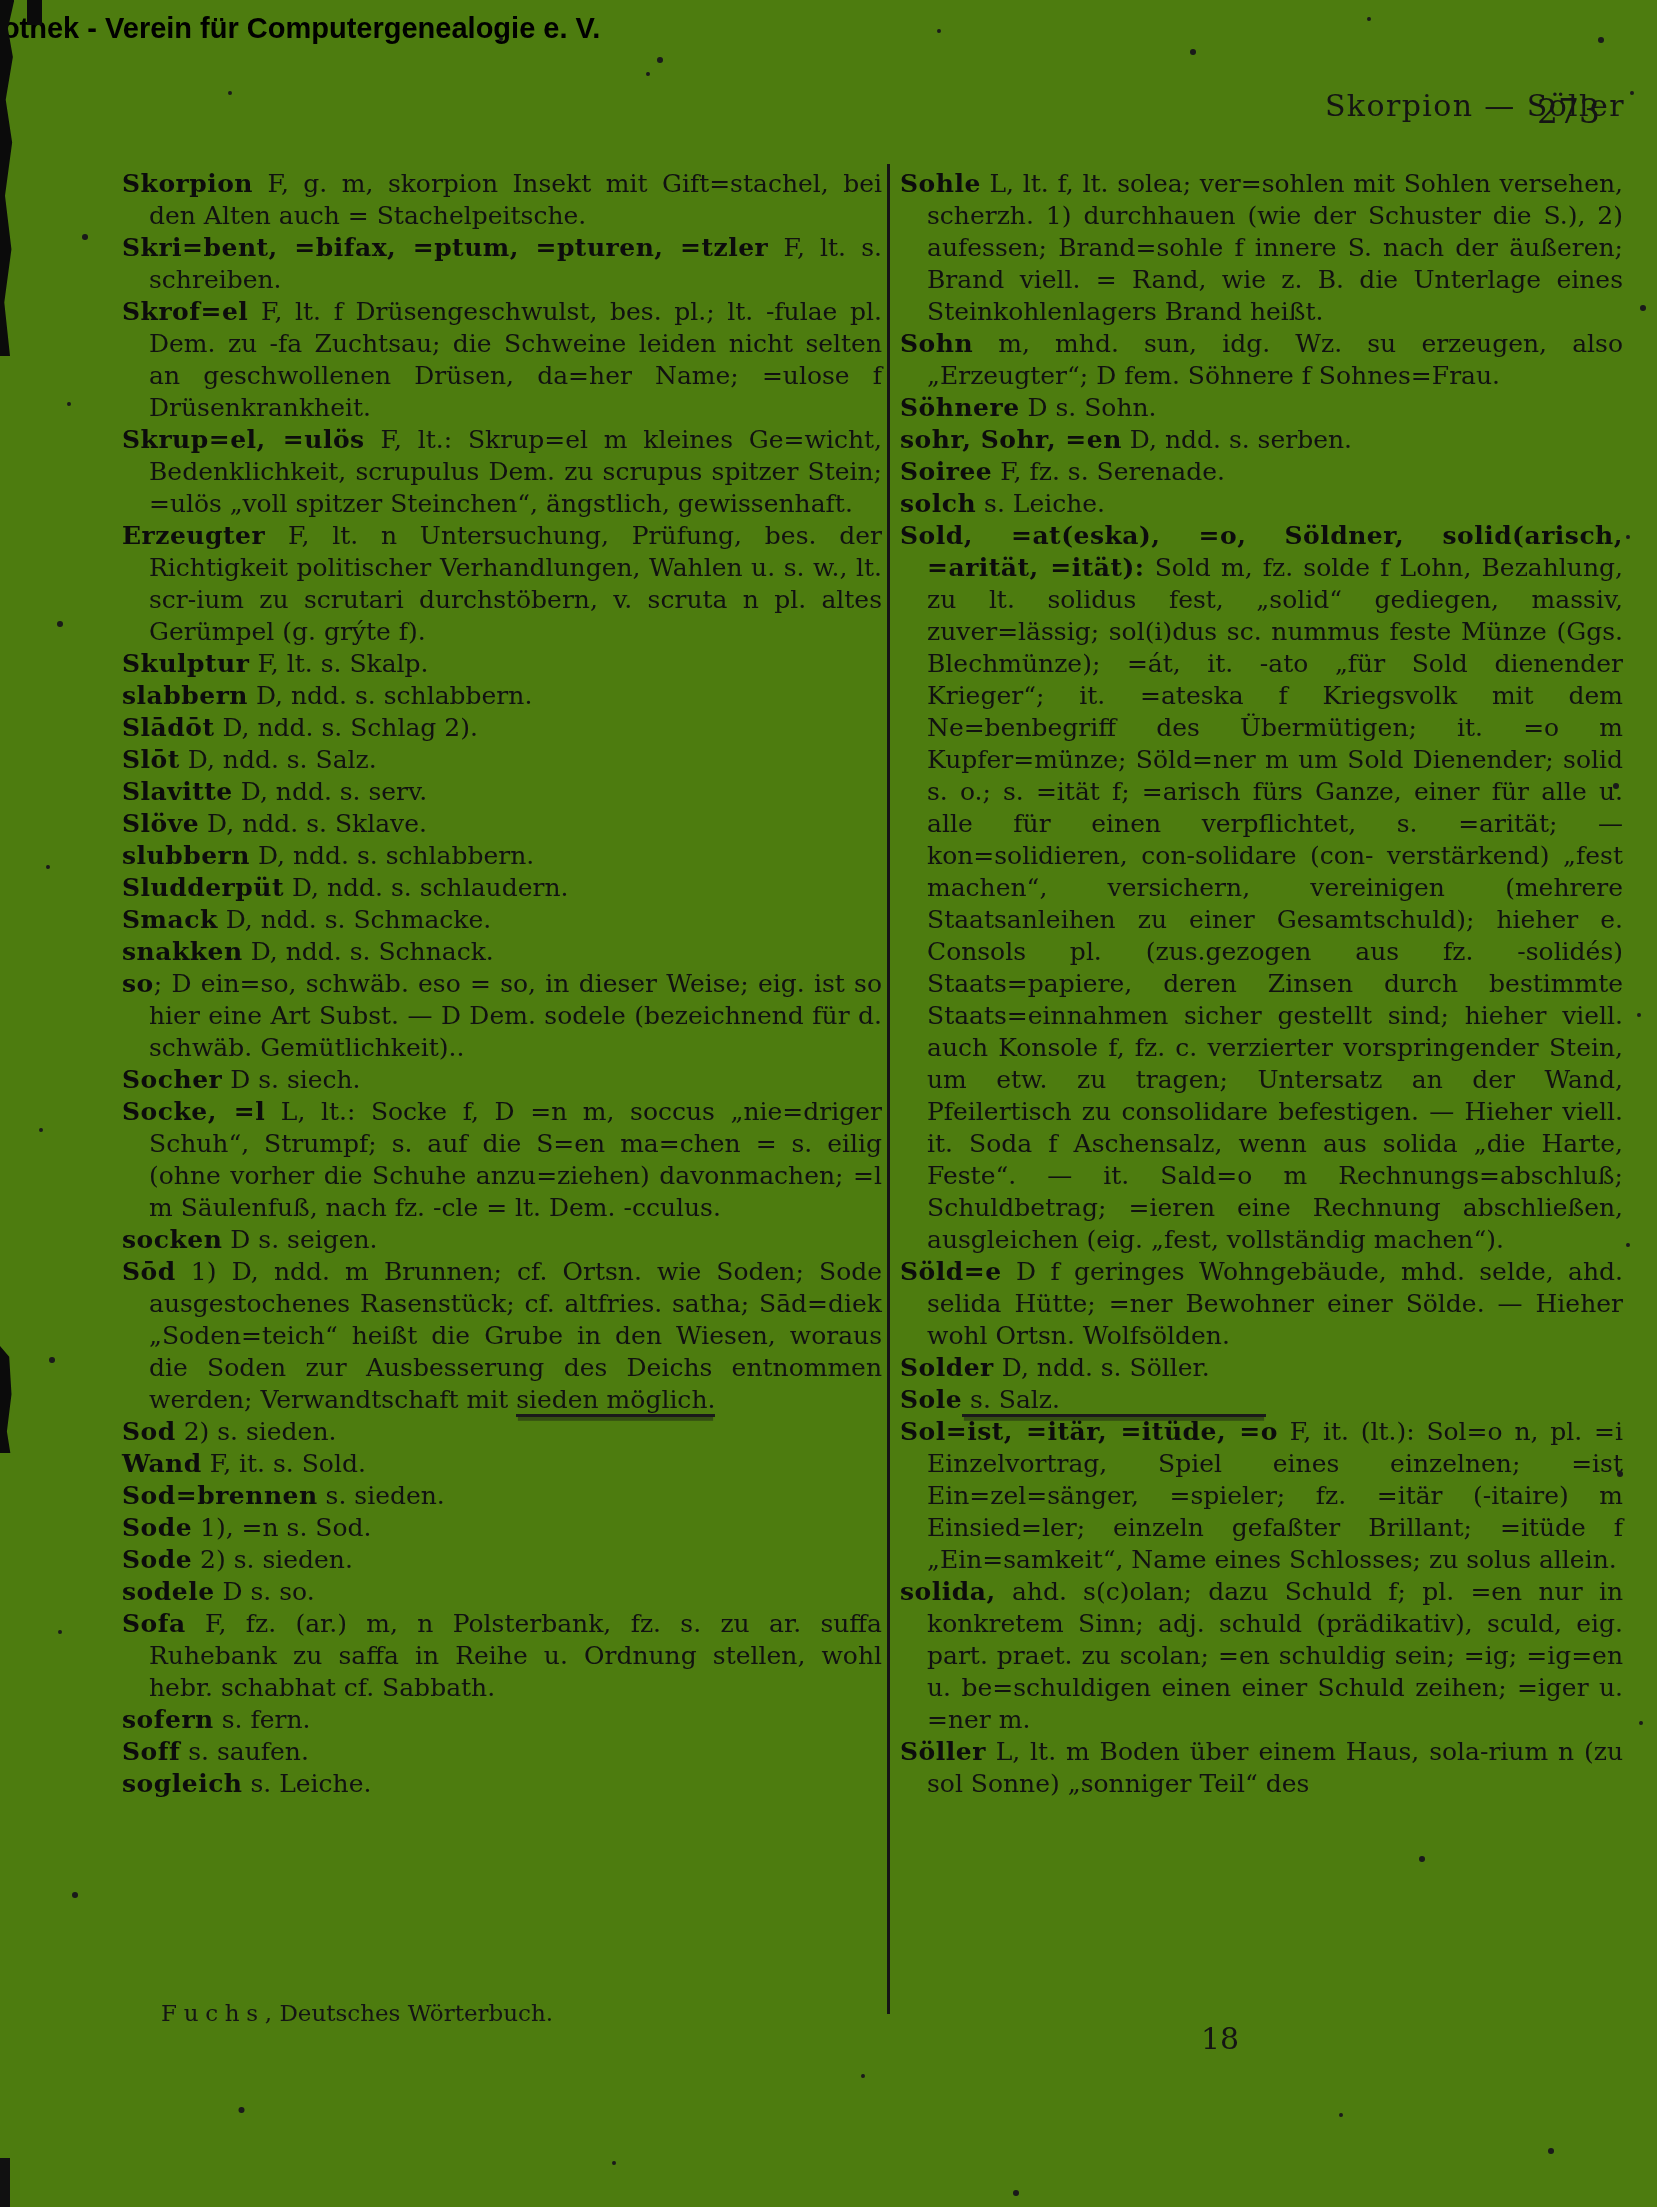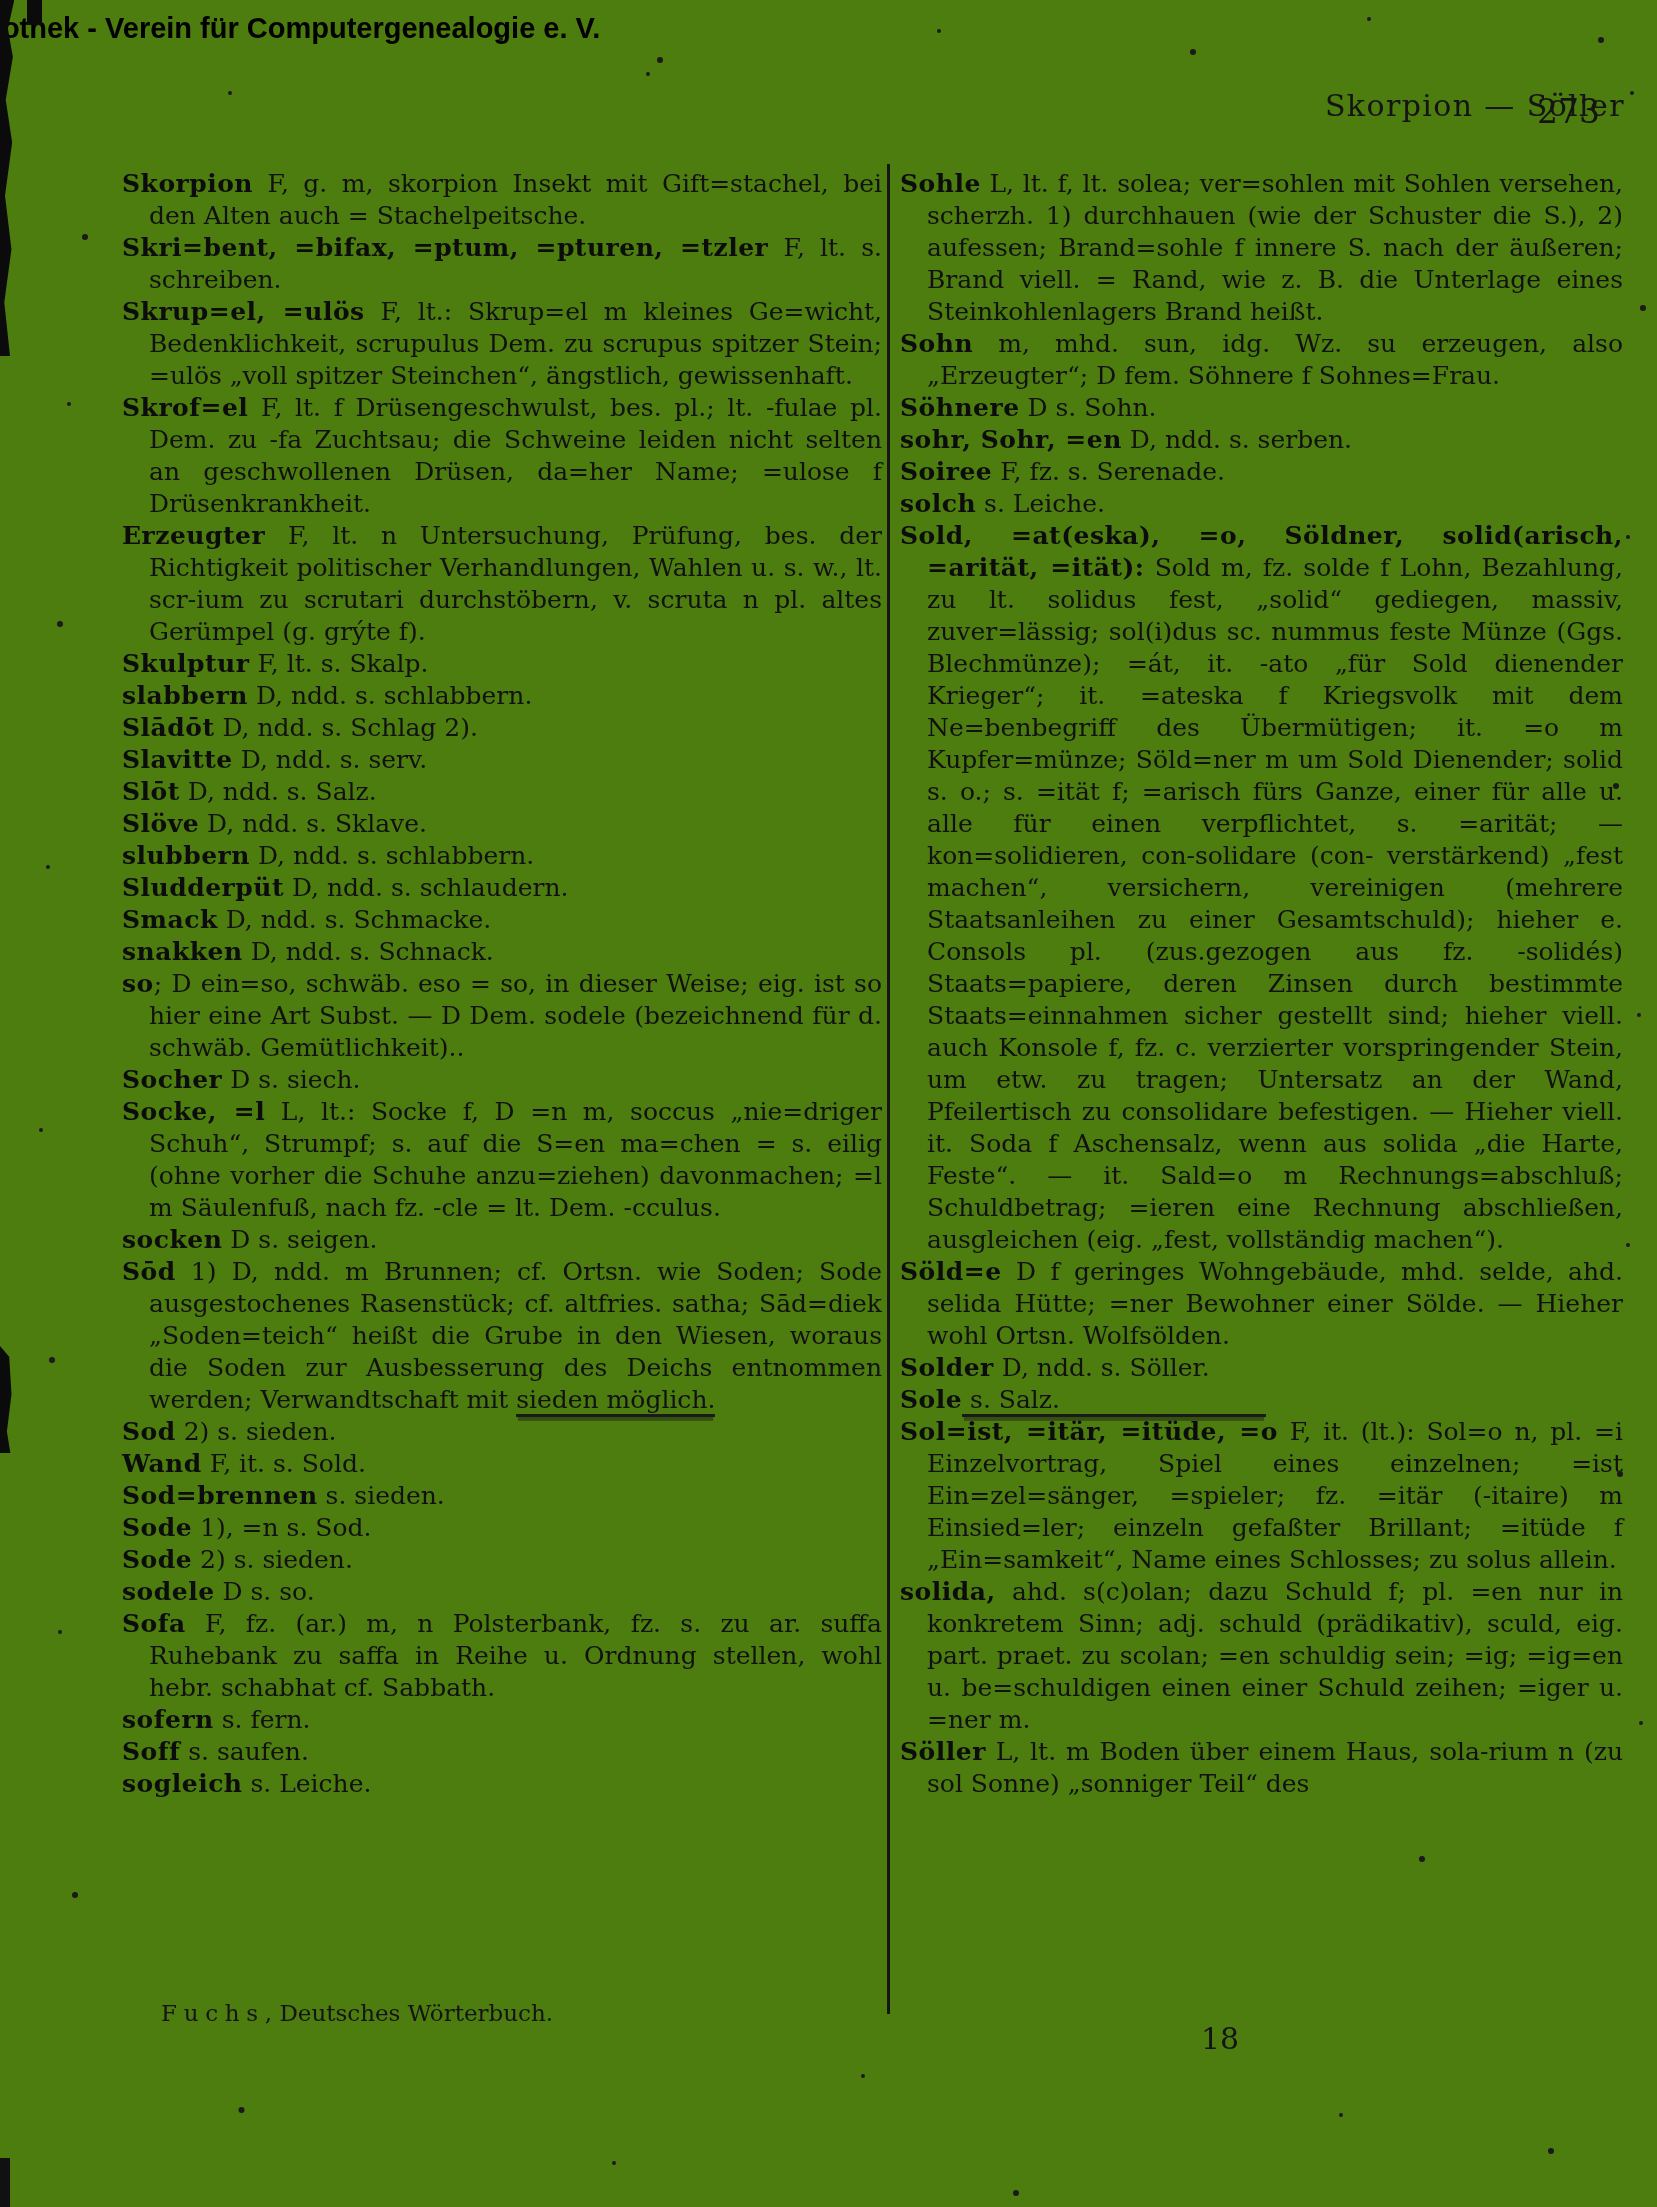--- a/index.html
+++ b/index.html
@@ -64,28 +64,28 @@
   <div class="watermark">othek - Verein für Computergenealogie e. V.</div>
 
   <div class="runhead">Skorpion — Söller</div>
   <div class="pageno">273</div>
 
   <div class="divider"></div>
 
   <div class="col col-left" id="col-left">
       <p class="entry"><b>Skorpion</b> F, g. m, skorpion Insekt mit Gift=stachel, bei den Alten auch = Stachelpeitsche.</p>
       <p class="entry"><b>Skri=bent, =bifax, =ptum, =pturen, =tzler</b> F, lt. s. schreiben.</p>
+      <p class="entry"><b>Skrof=el</b> F, lt. f Drüsengeschwulst, bes. pl.; lt. -fulae pl. Dem. zu -fa Zuchtsau; die Schweine leiden nicht selten an geschwollenen Drüsen, da=her Name; =ulose f Drüsenkrankheit.</p>
       <p class="entry"><b>Skrup=el, =ulös</b> F, lt.: Skrup=el m kleines Ge=wicht, Bedenklichkeit, scrupulus Dem. zu scrupus spitzer Stein; =ulös „voll spitzer Steinchen“, ängstlich, gewissenhaft.</p>
-      <p class="entry"><b>Skrof=el</b> F, lt. f Drüsengeschwulst, bes. pl.; lt. -fulae pl. Dem. zu -fa Zuchtsau; die Schweine leiden nicht selten an geschwollenen Drüsen, da=her Name; =ulose f Drüsenkrankheit.</p>
       <p class="entry"><b>Erzeugter</b> F, lt. n Untersuchung, Prüfung, bes. der Richtigkeit politischer Verhandlungen, Wahlen u. s. w., lt. scr-ium zu scrutari durchstöbern, v. scruta n pl. altes Gerümpel (g. grýte f).</p>
       <p class="entry"><b>Skulptur</b> F, lt. s. Skalp.</p>
       <p class="entry"><b>slabbern</b> D, ndd. s. schlabbern.</p>
       <p class="entry"><b>Slādōt</b> D, ndd. s. Schlag 2).</p>
+      <p class="entry"><b>Slōt</b> D, ndd. s. Salz.</p>
       <p class="entry"><b>Slavitte</b> D, ndd. s. serv.</p>
-      <p class="entry"><b>Slōt</b> D, ndd. s. Salz.</p>
       <p class="entry"><b>Slöve</b> D, ndd. s. Sklave.</p>
       <p class="entry"><b>slubbern</b> D, ndd. s. schlabbern.</p>
       <p class="entry"><b>Sludderpüt</b> D, ndd. s. schlaudern.</p>
       <p class="entry"><b>Smack</b> D, ndd. s. Schmacke.</p>
       <p class="entry"><b>snakken</b> D, ndd. s. Schnack.</p>
       <p class="entry"><b>so</b>; D ein=so, schwäb. eso = so, in dieser Weise; eig. ist so hier eine Art Subst. — D Dem. sodele (bezeichnend für d. schwäb. Gemütlichkeit)..</p>
       <p class="entry"><b>Socher</b> D s. siech.</p>
       <p class="entry"><b>Socke, =l</b> L, lt.: Socke f, D =n m, soccus „nie=driger Schuh“, Strumpf; s. auf die S=en ma=chen = s. eilig (ohne vorher die Schuhe anzu=ziehen) davonmachen; =l m Säulenfuß, nach fz. -cle = lt. Dem. -cculus.</p>
       <p class="entry"><b>socken</b> D s. seigen.</p>
       <p class="entry"><b>Sōd</b> 1) D, ndd. m Brunnen; cf. Ortsn. wie Soden; Sode ausgestochenes Rasenstück; cf. altfries. satha; Sād=diek „Soden=teich“ heißt die Grube in den Wiesen, woraus die Soden zur Ausbesserung des Deichs entnommen werden; Verwandtschaft mit <span class="pen">sieden möglich.</span></p>

